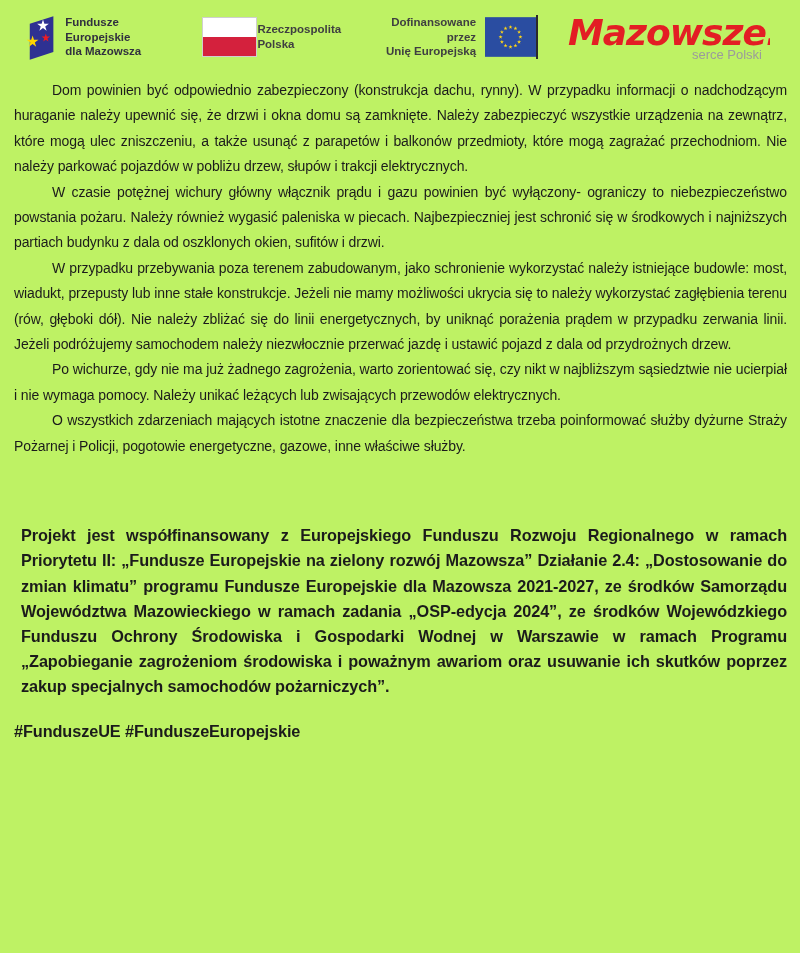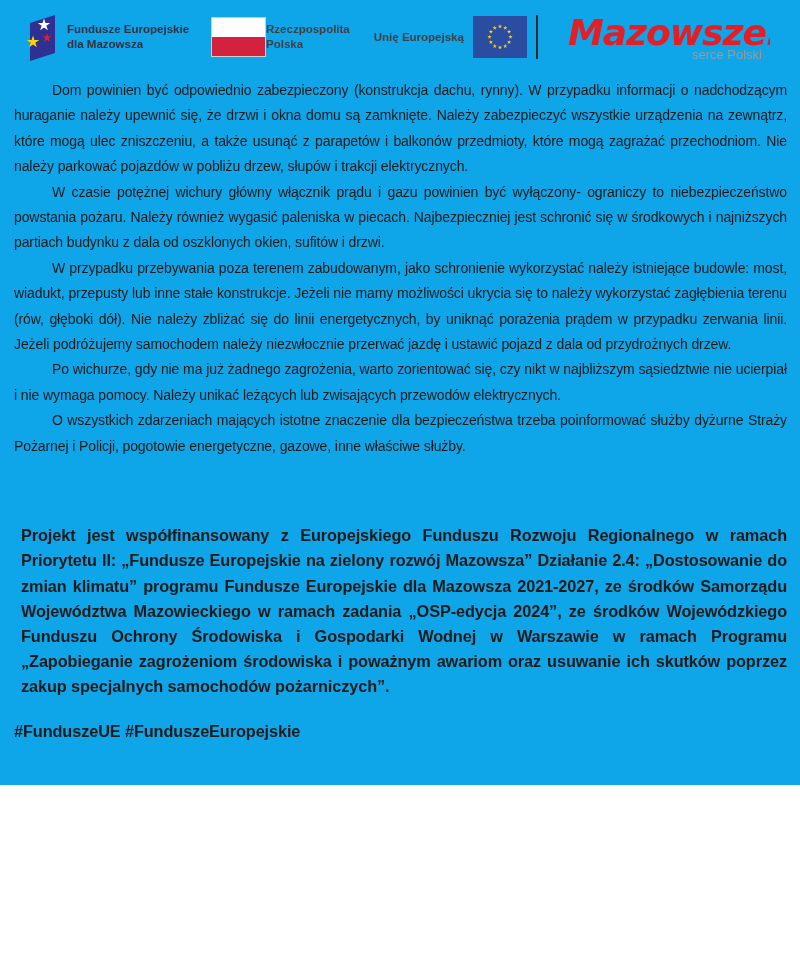--- a/index.html
+++ b/index.html
@@ -1,21 +1,21 @@
 <!DOCTYPE html>
 <html lang="pl"><head>
 <meta charset="utf-8">
 <style>
   html,body{margin:0;padding:0;background:#ffffff;}
   body{
     width:800px;height:953px;overflow:hidden;
     font-family:"Liberation Sans",sans-serif;
     color:#1b1b1b;
   }
-  .page{width:800px;height:785px;background:#0ea5e9;}
+  .page{width:800px;height:953px;background:#bef264;}
 
   
   .header{
     display:flex;align-items:center;
     height:58px;padding:8px 30px 0 26px;
   }
   .logo-group{display:flex;align-items:center;}
   .logo-text{
     font-size:11.5px;font-weight:700;line-height:1.3;
     color:#3f3f41;letter-spacing:0;
@@ -82,20 +82,21 @@
         <div class="red"></div>
       </div>
       <div class="logo-text">
         <div>Rzeczpospolita</div>
         <div>Polska</div>
       </div>
     </div>
 
     <div class="logo-group lg-eu">
       <div class="logo-text">
+        <div>Dofinansowane przez</div>
         <div>Unię Europejską</div>
       </div>
       <svg width="54" height="42" viewBox="0 0 54 42" aria-hidden="true">
         <rect x="0" y="0" width="54" height="42" fill="#2a4da1"></rect>
         <g fill="#ffd617">
           <use href="#star" transform="translate(27,10.5) scale(0.45)"></use>
           <use href="#star" transform="translate(32.25,11.9) scale(0.45)"></use>
           <use href="#star" transform="translate(36.09,15.75) scale(0.45)"></use>
           <use href="#star" transform="translate(37.5,21) scale(0.45)"></use>
           <use href="#star" transform="translate(36.09,26.25) scale(0.45)"></use>

